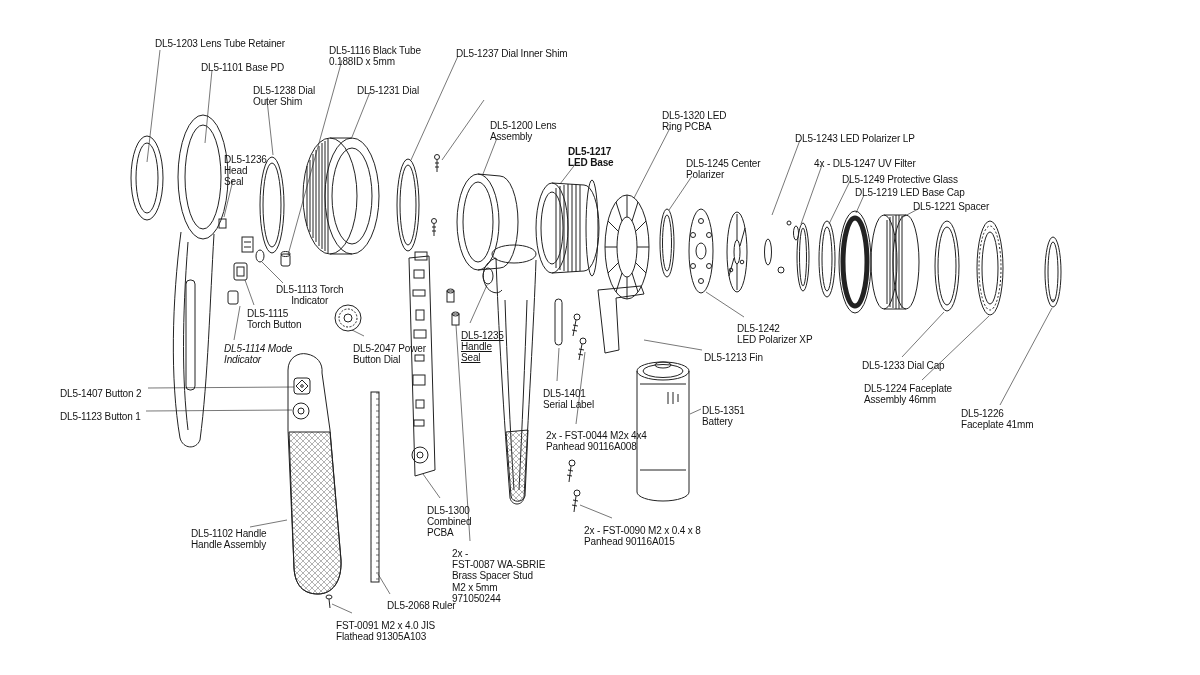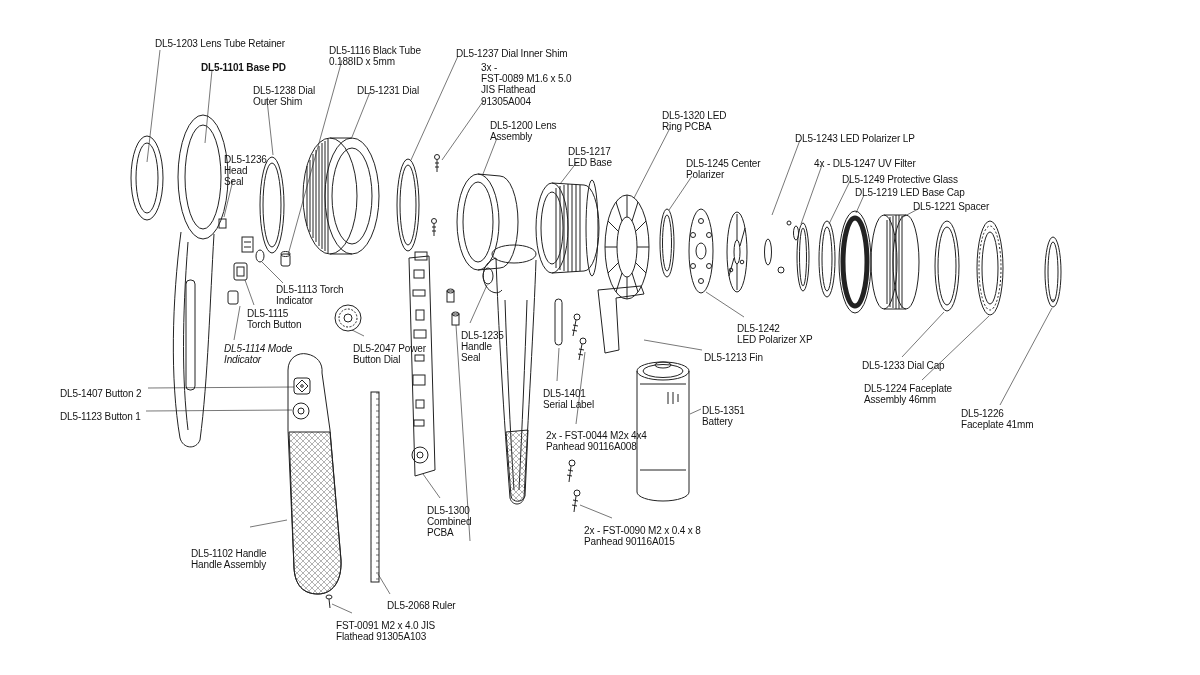--- a/index.html
+++ b/index.html
@@ -280,48 +280,42 @@
       <path d="M329 599 L330 608"></path>
     </g>
 
   </g>
 </svg>
 
 <div id="labels-layer">
       <div class="label" style="left: 155px; top: 33px;">
         <div>DL5-1203 Lens Tube Retainer</div>
       </div>
-      <div class="label" style="left: 201px; top: 57px; font-weight: bold;">
+      <div class="label" style="left: 201px; top: 57px;">
         <div>DL5-1101 Base PD</div>
       </div>
       <div class="label" style="left: 253px; top: 80px;">
         <div>DL5-1238 Dial</div>
         <div>Outer Shim</div>
       </div>
       <div class="label" style="left: 329px; top: 40px;">
         <div>DL5-1116 Black Tube</div>
         <div>0.188ID x 5mm</div>
       </div>
       <div class="label" style="left: 357px; top: 80px;">
         <div>DL5-1231 Dial</div>
       </div>
       <div class="label" style="left: 456px; top: 43px;">
         <div>DL5-1237 Dial Inner Shim</div>
       </div>
-      <div class="label" style="left: 481px; top: 57px;">
-        <div>3x -</div>
-        <div>FST-0089 M1.6 x 5.0</div>
-        <div>JIS Flathead</div>
-        <div>91305A004</div>
-      </div>
       <div class="label" style="left: 490px; top: 115px;">
         <div>DL5-1200 Lens</div>
         <div>Assembly</div>
       </div>
-      <div class="label" style="left: 568px; top: 141px;">
+      <div class="label" style="left: 568px; top: 141px; font-weight: bold;">
         <div>DL5-1217</div>
         <div>LED Base</div>
       </div>
       <div class="label" style="left: 662px; top: 105px;">
         <div>DL5-1320 LED</div>
         <div>Ring PCBA</div>
       </div>
       <div class="label" style="left: 686px; top: 153px;">
         <div>DL5-1245 Center</div>
         <div>Polarizer</div>
@@ -339,37 +333,37 @@
         <div>DL5-1219 LED Base Cap</div>
       </div>
       <div class="label" style="left: 913px; top: 196px;">
         <div>DL5-1221 Spacer</div>
       </div>
       <div class="label" style="left: 224px; top: 149px;">
         <div>DL5-1236</div>
         <div>Head</div>
         <div>Seal</div>
       </div>
-      <div class="label" style="left: 276px; top: 279px;">
+      <div class="label" style="left: 276px; top: 279px; text-align: center;">
         <div>DL5-1113 Torch</div>
         <div>Indicator</div>
       </div>
       <div class="label" style="left: 247px; top: 303px;">
         <div>DL5-1115</div>
         <div>Torch Button</div>
       </div>
       <div class="label" style="left: 224px; top: 338px; font-style: italic;">
         <div>DL5-1114 Mode</div>
         <div>Indicator</div>
       </div>
       <div class="label" style="left: 353px; top: 338px;">
         <div>DL5-2047 Power</div>
         <div>Button Dial</div>
       </div>
-      <div class="label" style="left: 461px; top: 325px;">
+      <div class="label" style="left: 461px; top: 325px; text-decoration: underline;">
         <div>DL5-1235</div>
         <div>Handle</div>
         <div>Seal</div>
       </div>
       <div class="label" style="left: 543px; top: 383px;">
         <div>DL5-1401</div>
         <div>Serial Label</div>
       </div>
       <div class="label" style="left: 737px; top: 318px;">
         <div>DL5-1242</div>
@@ -400,29 +394,36 @@
         <div>DL5-1123 Button 1</div>
       </div>
       <div class="label" style="left: 546px; top: 425px;">
         <div>2x - FST-0044 M2x 4x4</div>
         <div>Panhead 90116A008</div>
       </div>
       <div class="label" style="left: 584px; top: 520px;">
         <div>2x - FST-0090 M2 x 0.4 x 8</div>
         <div>Panhead 90116A015</div>
       </div>
-      <div class="label" style="left: 191px; top: 523px; margin-top: 20px;">
+      <div class="label" style="left: 191px; top: 523px;">
         <div>DL5-1102 Handle</div>
         <div>Handle Assembly</div>
       </div>
       <div class="label" style="left: 427px; top: 500px;">
         <div>DL5-1300</div>
         <div>Combined</div>
         <div>PCBA</div>
       </div>
+      <div class="label" style="left: 452px; top: 543px;">
+        <div>2x -</div>
+        <div>FST-0087 WA-SBRIE</div>
+        <div>Brass Spacer Stud</div>
+        <div>M2 x 5mm</div>
+        <div>971050244</div>
+      </div>
       <div class="label" style="left: 387px; top: 595px;">
         <div>DL5-2068 Ruler</div>
       </div>
       <div class="label" style="left: 336px; top: 615px;">
         <div>FST-0091 M2 x 4.0 JIS</div>
         <div>Flathead 91305A103</div>
       </div>
     </div>
 
 </div>

